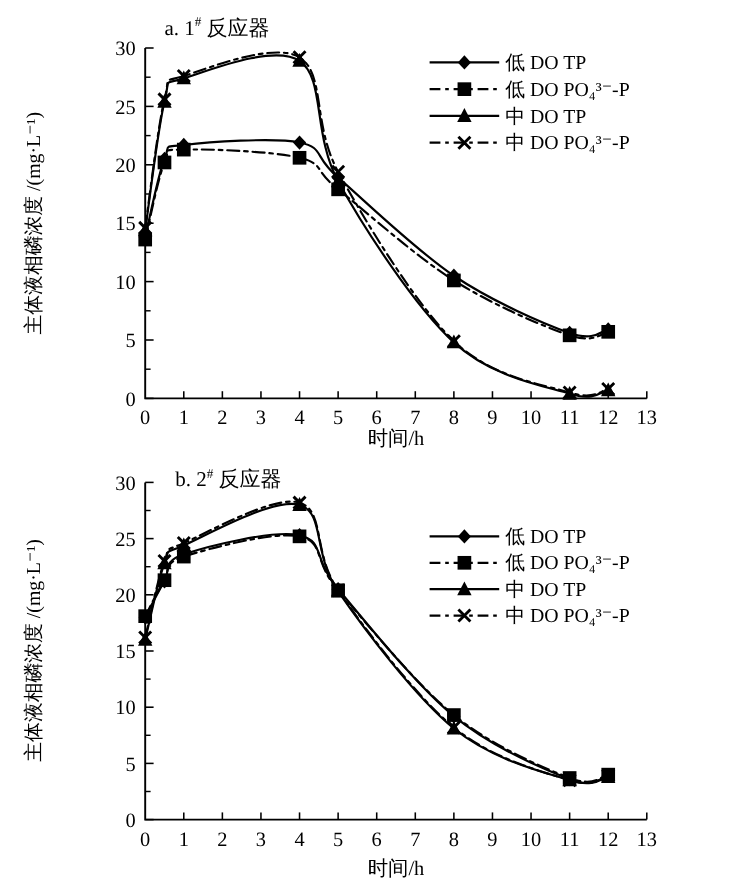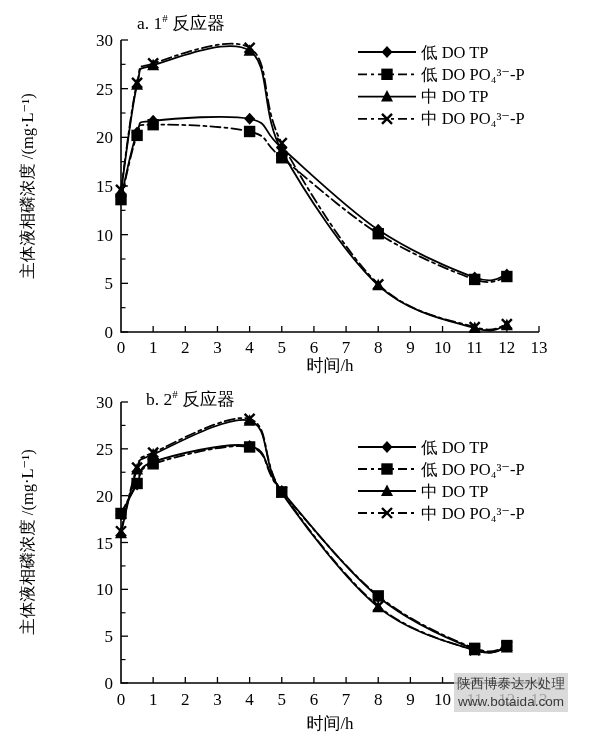--- a/index.html
+++ b/index.html
@@ -245,17 +245,13 @@
           <text x="421" y="474.5" font-size="16.5" font-family="&quot;Liberation Serif&quot;,&quot;DejaVu Serif&quot;,serif" fill="#000" text-anchor="start">低 DO PO₄³⁻-P</text>
           <line x1="358" y1="491" x2="416" y2="491" stroke="#000000" stroke-width="1.8"></line>
           <path d="M387,484.5 L393,496 L381,496 Z" fill="#000000"></path>
           <text x="421" y="496.5" font-size="16.5" font-family="&quot;Liberation Serif&quot;,&quot;DejaVu Serif&quot;,serif" fill="#000" text-anchor="start">中 DO TP</text>
           <line x1="358" y1="513" x2="416" y2="513" stroke="#000000" stroke-width="1.8" stroke-dasharray="9 4 3 4"></line>
           <path d="M382,508 L392,518 M392,508 L382,518" stroke="#000000" stroke-width="2.4" fill="none"></path>
           <text x="421" y="518.5" font-size="16.5" font-family="&quot;Liberation Serif&quot;,&quot;DejaVu Serif&quot;,serif" fill="#000" text-anchor="start">中 DO PO₄³⁻-P</text>
         </g>
       </g>
     </svg>
-  <div class="watermark">
-    <div>陕西博泰达水处理</div>
-    <div>www.botaida.com</div>
-  </div>
 </div>
 
 </body></html>

